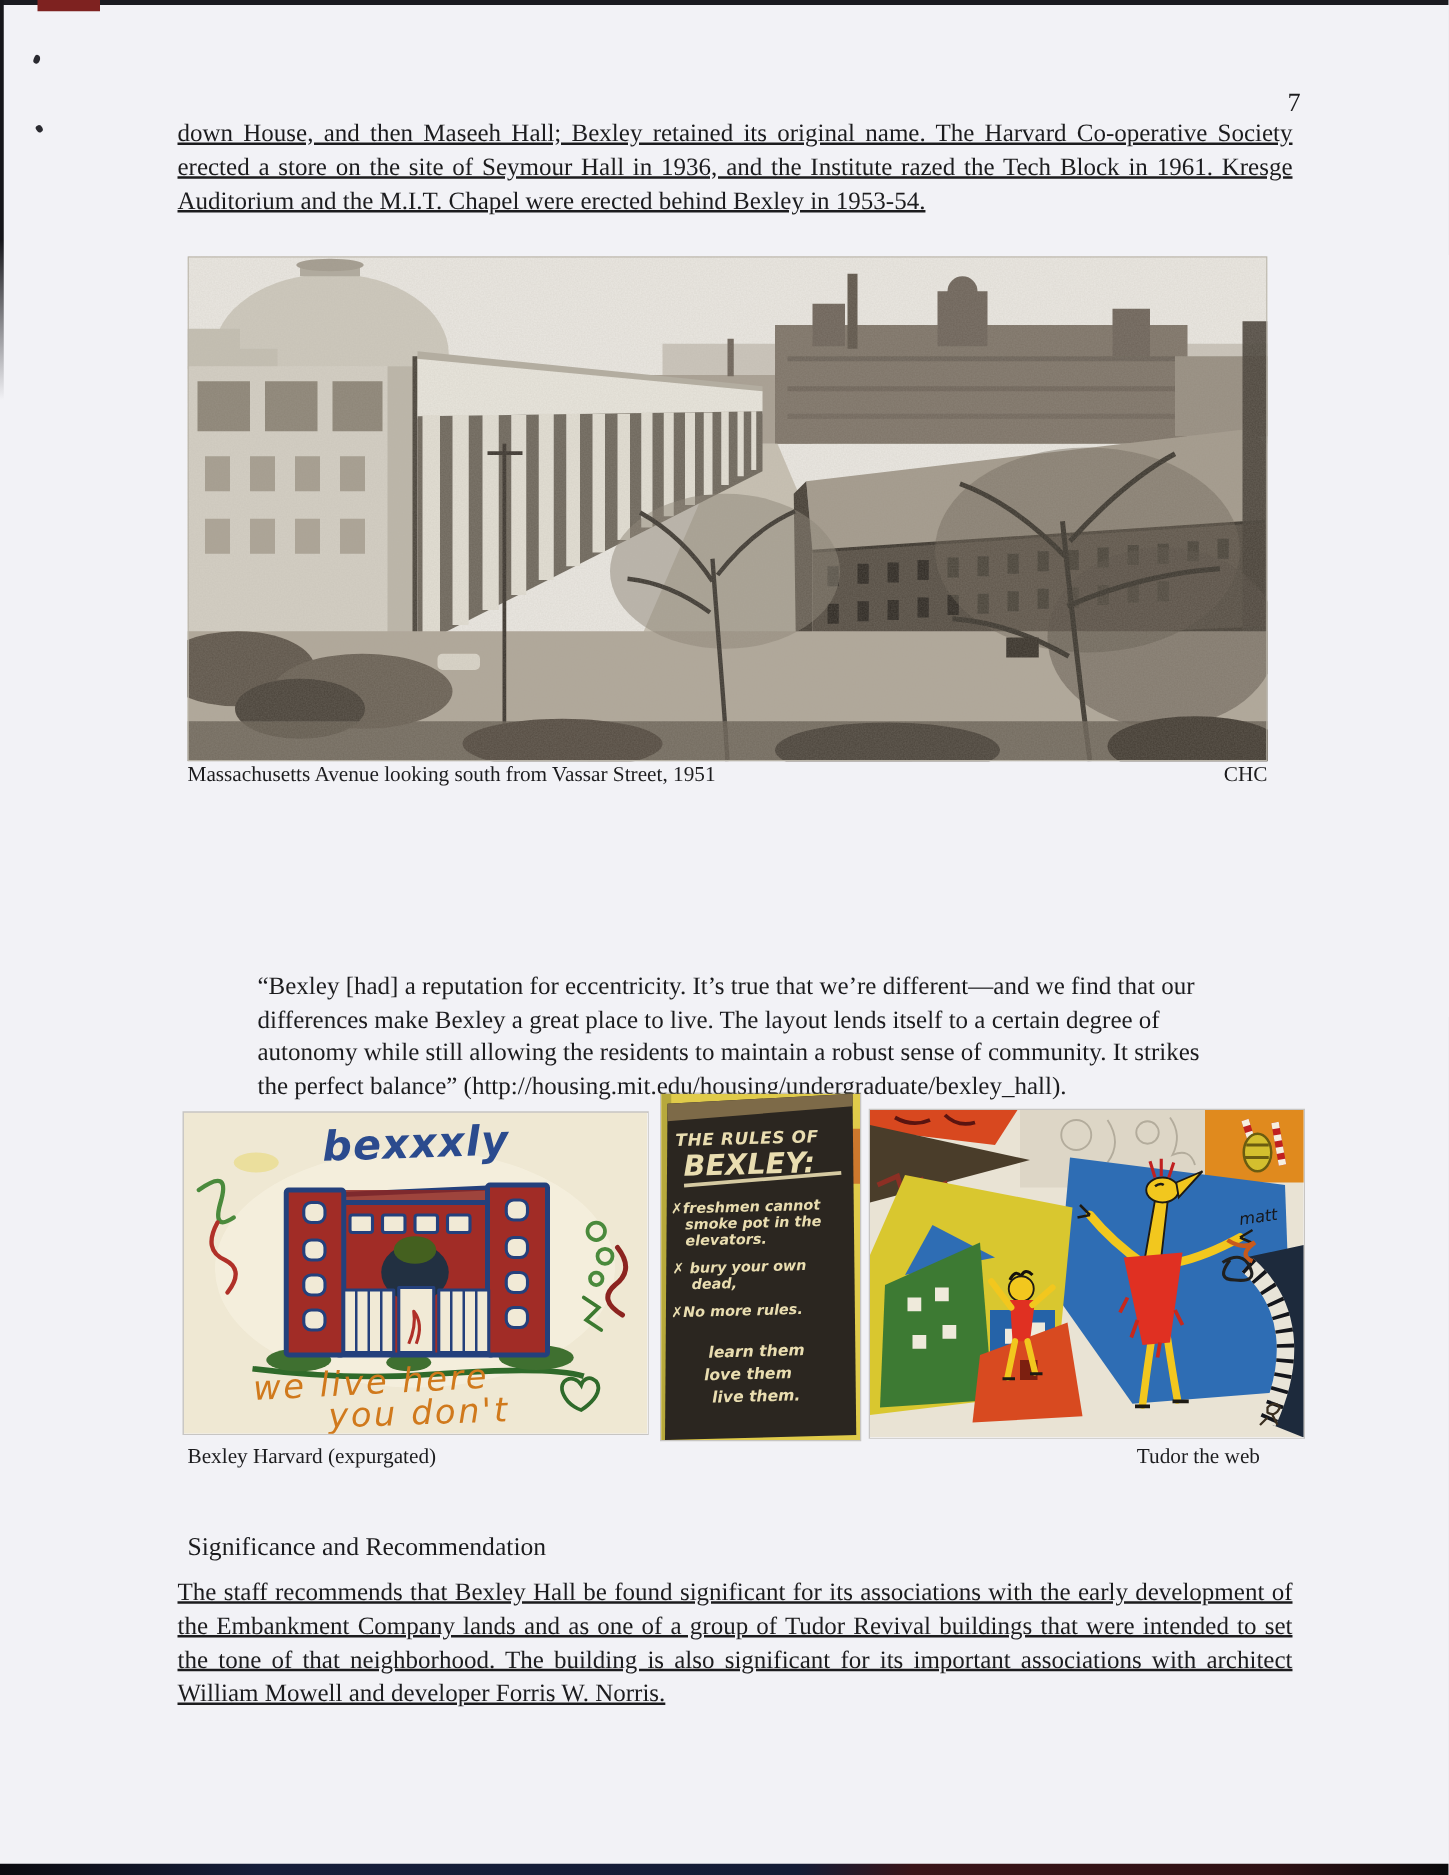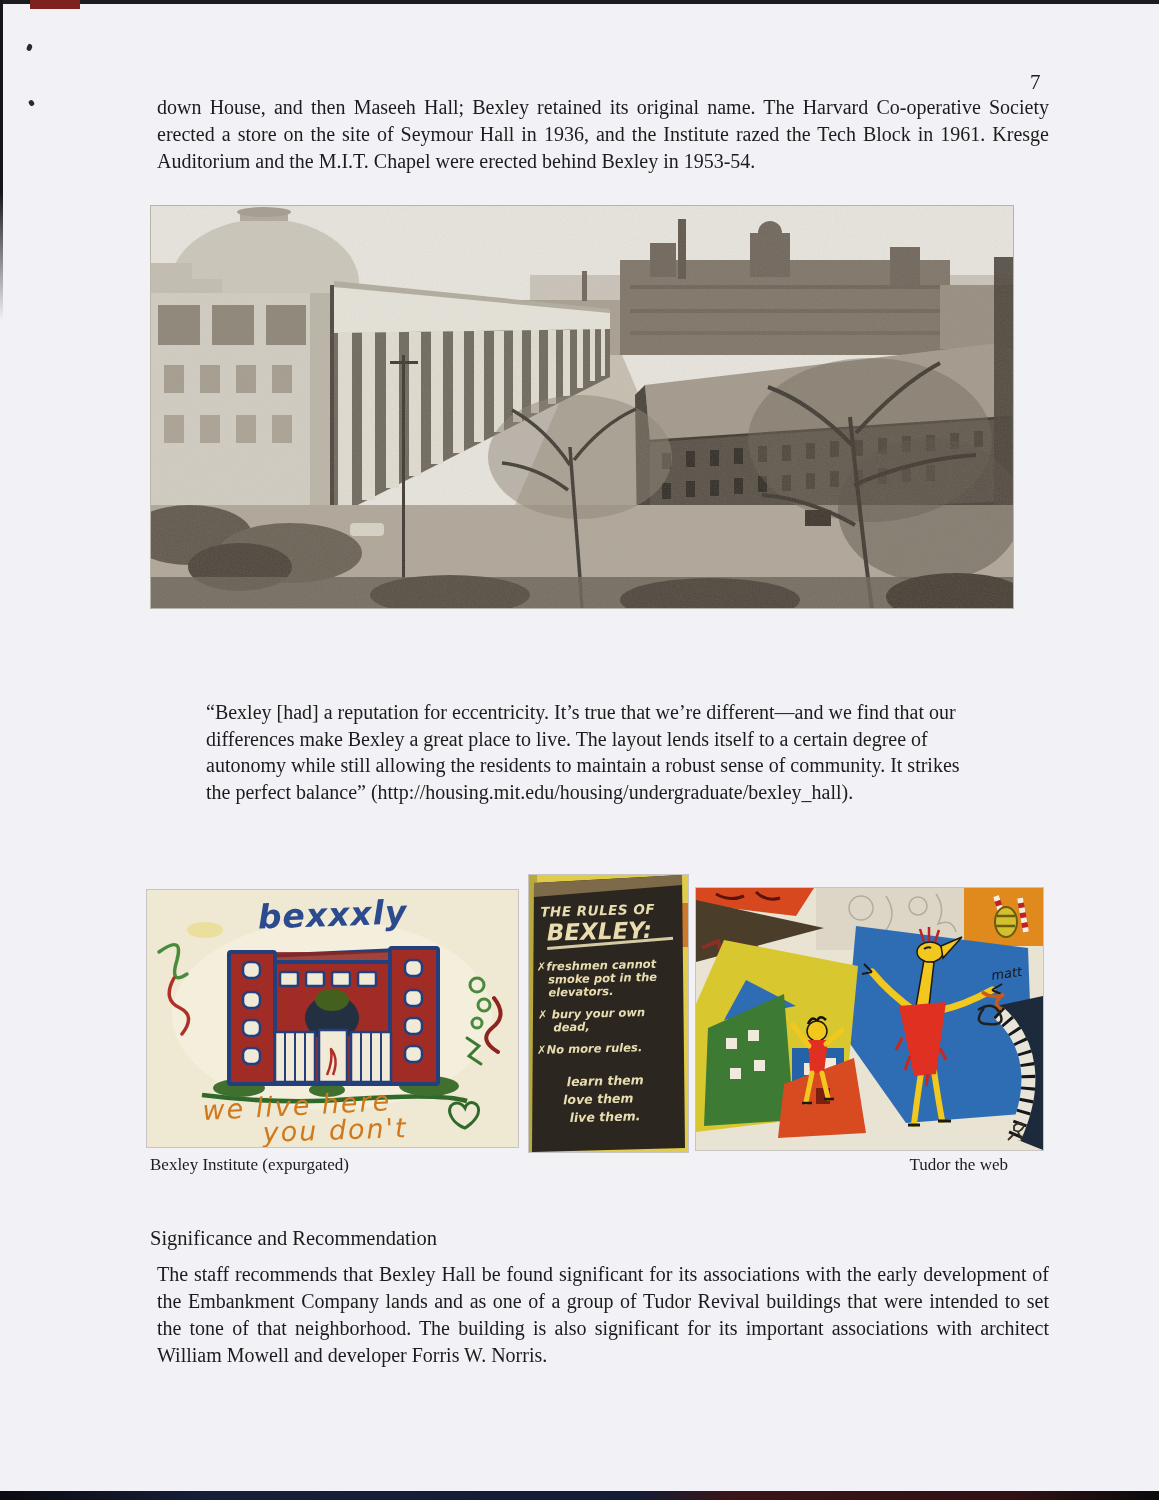--- a/index.html
+++ b/index.html
@@ -14,26 +14,26 @@
   .edge-left{position:absolute;left:0;top:0;width:3px;height:320px;
     background:linear-gradient(#16161a 60%,rgba(22,22,26,0));}
   .bottom-bar{position:absolute;left:0;bottom:0;width:1159px;height:9px;
     background:linear-gradient(90deg,#0b0b10 0%,#161e3a 18%,#141c36 55%,#3a1418 63%,#2f1114 88%,#0a0a0c 100%);}
   .speck{position:absolute;background:#2a2a30;border-radius:40% 60% 50% 50%;}
   .speck1{left:27px;top:44px;width:5px;height:7px;transform:rotate(24deg);}
   .speck2{left:29px;top:100px;width:5px;height:6px;transform:rotate(-30deg);}
 
   .pagenum{position:absolute;left:1030px;top:70px;font-size:21px;}
 
-  .para{position:absolute;left:157px;width:892px;font-size:20px;line-height:27px;
-    text-align:justify;text-justify:inter-word;}
+  .para{position:absolute;left:142px;width:892px;font-size:20px;line-height:27px;
+    text-align:justify;text-justify:inter-word;text-decoration:underline;}
   .para-intro{top:94px;}
   .para-dorm{top:645px;}
   .para-reco{top:1261px;}
-  .quote{position:absolute;left:206px;top:699px;width:770px;font-size:20px;line-height:26.5px;text-align:left;}
+  .quote{position:absolute;left:206px;top:776px;width:770px;font-size:20px;line-height:26.5px;text-align:left;}
 
   .photo-main{position:absolute;left:150px;top:205px;width:864px;height:404px;}
   .photo-main svg{display:block;}
 
   .caption-main{position:absolute;left:150px;top:610px;width:864px;display:flex;
     justify-content:space-between;font-size:17px;}
   .caption-row{position:absolute;left:150px;top:1155px;width:858px;display:flex;
     justify-content:space-between;font-size:17px;}
   .photo{position:absolute;box-shadow:0 0 0 1px rgba(120,115,100,.35);}
   .photo svg{display:block;}
@@ -189,20 +189,24 @@
         <rect x="0" y="372" width="864" height="32" fill="#6a6156" opacity="0.85"></rect>
         <ellipse cx="300" cy="390" rx="80" ry="20" fill="#554c42"></ellipse>
         <ellipse cx="560" cy="395" rx="90" ry="22" fill="#4c453c"></ellipse>
         <ellipse cx="806" cy="392" rx="70" ry="24" fill="#443d34"></ellipse>
       </g>
       <rect width="864" height="404" filter="url(#grain)"></rect>
       <rect width="863" height="403" x="0.5" y="0.5" fill="none" stroke="#b9b4a8"></rect>
     </svg>
   </div>
 
+  <div class="caption-main">
+    <span>Massachusetts Avenue looking south from Vassar Street, 1951</span>
+    <span>CHC</span>
+  </div>
 
 
   <div class="quote">“Bexley [had] a reputation for eccentricity. It’s true that we’re different—and we find that our differences make Bexley a great place to live. The layout lends itself to a certain degree of autonomy while still allowing the residents to maintain a robust sense of community. It strikes the perfect balance” (http://housing.mit.edu/housing/​undergraduate/bexley_hall).</div>
 
   <div class="photo photo-graffiti">
     <svg width="371" height="257" viewBox="0 0 371 257">
       <rect width="371" height="257" fill="#efe8d3"></rect>
       <ellipse cx="185" cy="125" rx="160" ry="95" fill="#f6f1e0" opacity="0.7"></ellipse>
       <g fill="none" stroke-linecap="round">
         <path d="M12,62 q 25,-18 18,8 q -8,26 10,14" stroke="#4a8a3c" stroke-width="3.5"></path>
@@ -353,21 +357,21 @@
       <g>
         <text x="296" y="92" font-family="DejaVu Sans, sans-serif" font-style="italic" font-size="13" fill="#17171a" transform="rotate(-8 296 92)">matt</text>
         <path d="M286,104 q 12,8 22,2 q -14,10 -2,15" stroke="#c85a1c" stroke-width="3.5" fill="none"></path>
         <path d="M282,122 q 16,-10 22,4 q 6,12 -12,10 q -16,0 -4,-16" stroke="#20201f" stroke-width="2.5" fill="none"></path>
         <path d="M318,238 q 6,-6 10,0 q -4,8 -10,4 z m 4,6 l 4,8 m -8,-6 l -6,6" stroke="#3a2f20" stroke-width="1.8" fill="none"></path>
       </g>
     </svg>
   </div>
 
   <div class="caption-row">
-    <span>Bexley Institute (expurgated)</span>
+    <span>Bexley Harvard (expurgated)</span>
     <span>Tudor the web</span>
   </div>
 
   <div class="sig-head">Significance and Recommendation</div>
 
   <div class="para para-reco">The staff recommends that Bexley Hall be found significant for its associations with the early development of the Embankment Company lands and as one of a group of Tudor Revival buildings that were intended to set the tone of that neighborhood. The building is also significant for its important associations with architect William Mowell and developer Forris W. Norris.</div>
 
   <div class="bottom-bar"></div>
 </div>
 

